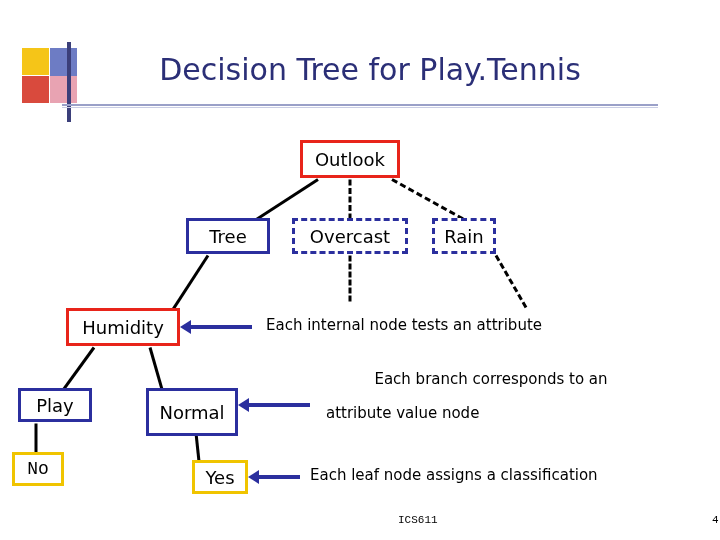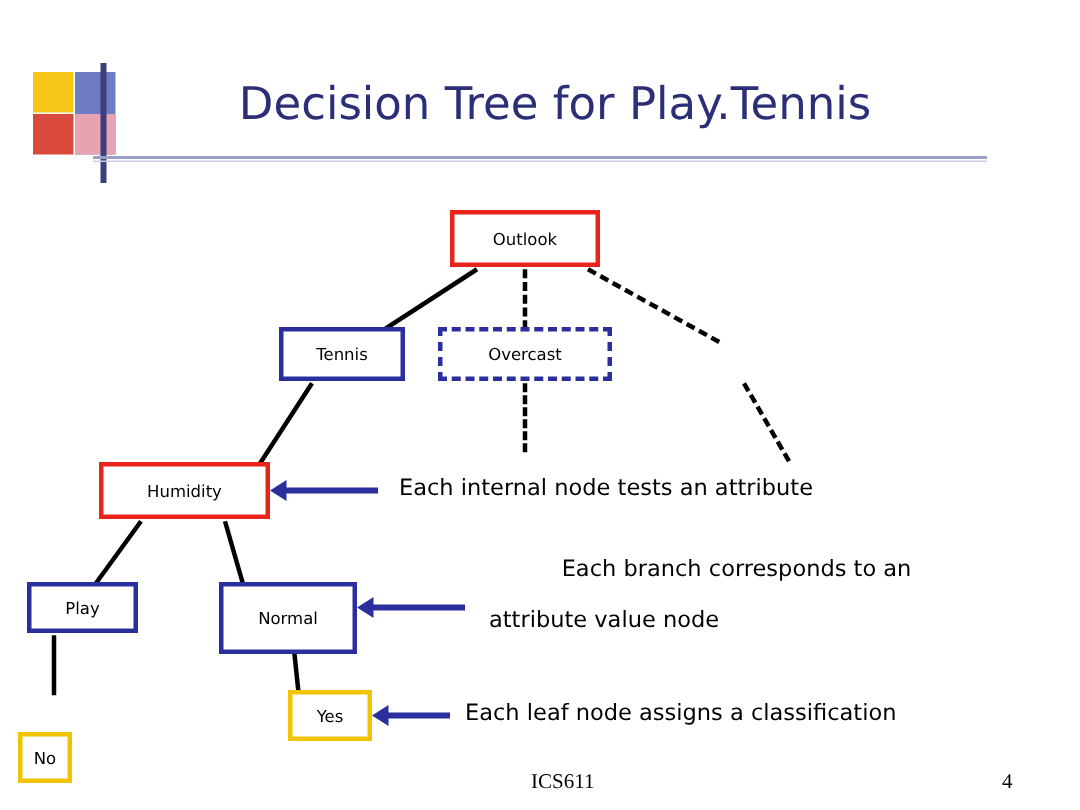--- a/index.html
+++ b/index.html
@@ -52,21 +52,21 @@
     font-family: "DejaVu Sans", sans-serif;
     letter-spacing: 0px;
     white-space: nowrap;
   }
 
   
   .node {
     position: absolute;
     box-sizing: border-box;
     background: #ffffff;
-    font-size: 11px;
+    font-size: 18px;
     color: #000000;
     display: flex;
     align-items: center;
     justify-content: center;
     font-family: "DejaVu Sans", sans-serif;
     white-space: nowrap;
   }
   .node.red   { border: 3px solid #e8241a; }
   .node.blue  { border: 3px solid #2b2f9e; }
   .node.yellow{ border: 3px solid #f0c400; }
@@ -111,23 +111,24 @@
     width: 0;
     height: 0;
     border-top: 7px solid transparent;
     border-bottom: 7px solid transparent;
     border-right: 11px solid #2b2f9e;
   }
 
   
   .footer-text {
     position: absolute;
-    font-size: 14px;
+    font-size: 11px;
     color: #000000;
-    font-family: Liberation Serif, serif;
+    font-family: Liberation Mono, monospace;
+    margin-left: 44px;
   }
 </style>
 </head>
 <body>
 
 <div id="slide">
 
   <div class="deco-sq" style="left:22px; top:48px; width:27px; height:27px; background:#f5c518;"></div>
   <div class="deco-sq" style="left:22px; top:76px; width:27px; height:27px; background:#d94a3d;"></div>
   <div class="deco-sq" style="left:50px; top:48px; width:27px; height:55px; background:#6d7cc4;"></div>
@@ -157,41 +158,44 @@
 
   <div class="edge solid" style="left:36px; top:422px; width:40px; transform:rotate(90deg);"></div>
 
   <div class="edge solid" style="left:195px; top:422px; width:42px; transform:rotate(84deg);"></div>
 
   <div class="node red" style="left:300px; top:140px; width:100px; height:38px;">
     <span>Outlook</span>
   </div>
 
   <div class="node blue" style="left:186px; top:218px; width:84px; height:36px;">
-    <span>Tennis</span>
+    <span>Tree</span>
   </div>
 
   <div class="node dashed-blue" style="left:292px; top:218px; width:116px; height:36px;">
     <span>Overcast</span>
   </div>
 
+  <div class="node dashed-blue" style="left:432px; top:218px; width:64px; height:36px;">
+    <span>Rain</span>
+  </div>
 
   <div class="node red" style="left:66px; top:308px; width:114px; height:38px;">
     <span>Humidity</span>
   </div>
 
   <div class="node blue" style="left:18px; top:388px; width:74px; height:34px;">
     <span>Play</span>
   </div>
 
   <div class="node blue" style="left:146px; top:388px; width:92px; height:48px;">
     <span>Normal</span>
   </div>
 
-  <div class="node yellow" style="left:12px; top:488px; width:36px; height:34px;">
+  <div class="node yellow" style="left:12px; top:452px; width:52px; height:34px;font-family:Liberation Mono, monospace;">
     <span>No</span>
   </div>
 
   <div class="node yellow" style="left:192px; top:460px; width:56px; height:34px;">
     <span>Yes</span>
   </div>
 
   <div class="arrow-line" style="left:190px; top:325px; width:62px;"></div>
   <div class="arrow-head" style="left:180px; top:320px;"></div>
 

